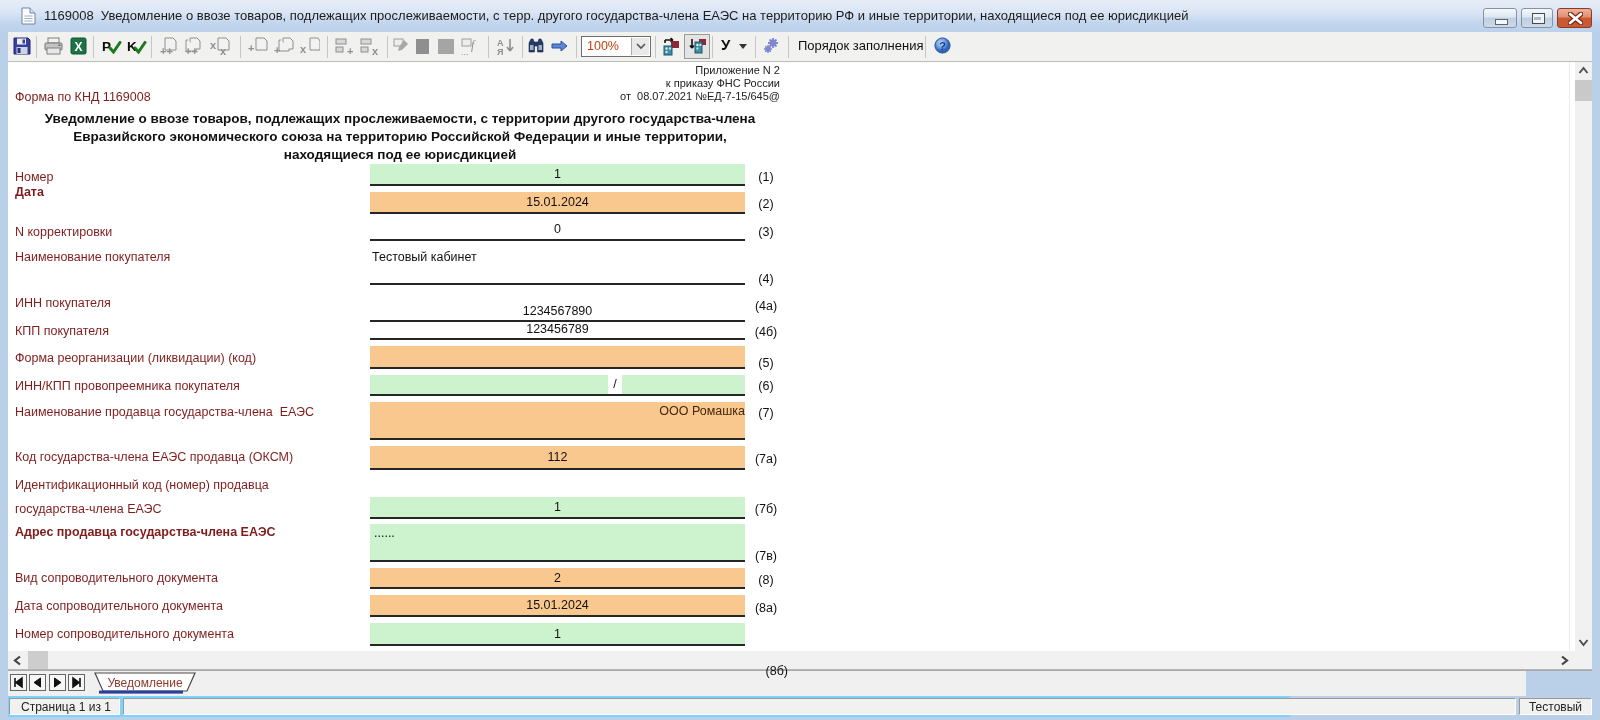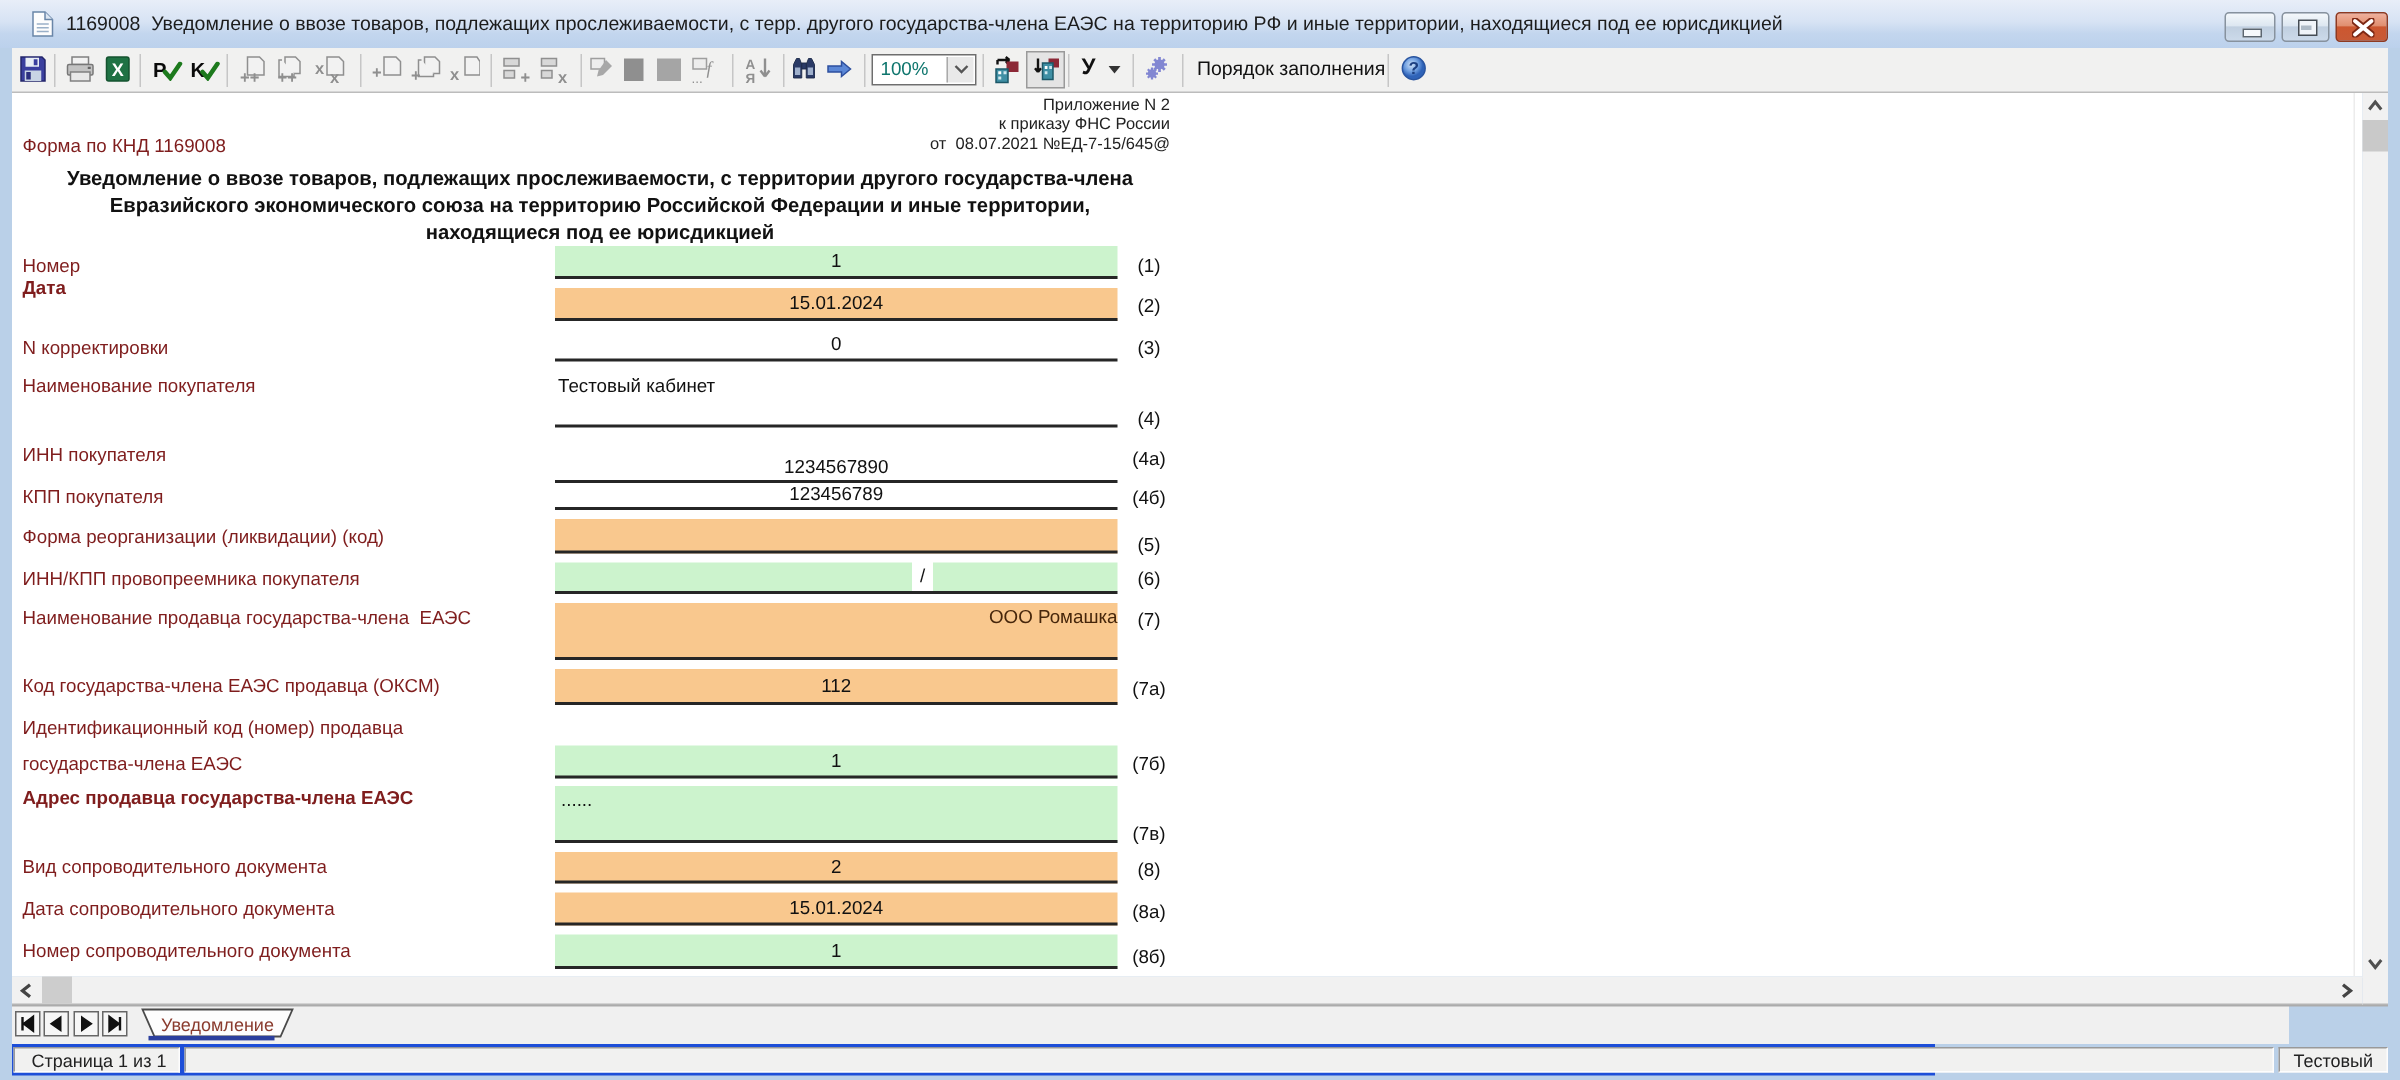--- a/index.html
+++ b/index.html
@@ -28,21 +28,21 @@
   .o{background:#f9c88e;}
   .num{position:absolute;left:744px;width:44px;text-align:center;font-size:12.5px;color:#111;}
   
   #vscroll{left:1575px;top:62px;width:17px;height:590px;background:#f1f1f1;}
   #hscroll{left:8px;top:651px;width:1567px;height:19px;background:#f1f1f1;border-bottom:1px solid #b5b5b5;box-sizing:border-box;}
   #corner{left:1575px;top:651px;width:17px;height:19px;background:#f1f1f1;border-bottom:1px solid #b5b5b5;box-sizing:border-box;}
   
   #tabbar{left:8px;top:670px;width:1518px;height:26px;background:#f0f0f0;}
   .navbtn{position:absolute;top:4px;width:17px;height:17px;background:#f6f6f6;border:1px solid #666;box-sizing:border-box;}
   
-  #statusbar{left:8px;top:696px;width:1282px;height:21px;background:#1d4ed8;}
+  #statusbar{left:8px;top:696px;width:1282px;height:21px;background:#7dd3fc;}
   .spanel{position:absolute;top:2px;height:17px;box-sizing:border-box;background:#f1f1f0;
     border:1px solid;border-color:#999 #fdfdfd #fdfdfd #999;font-size:12px;color:#222;}
 </style></head>
 <body>
 
 <div class="abs" id="titlebar"></div>
 <div class="abs" id="titletext">1169008&nbsp; Уведомление о ввозе товаров, подлежащих прослеживаемости, с терр. другого государства-члена ЕАЭС на территорию РФ и иные территории, находящиеся под ее юрисдикцией</div>
 <svg class="abs" id="docicon" style="left:21px;top:7px;" width="15" height="18" viewBox="0 0 15 18">
   <path d="M1 1 h8 l5 5 v11 h-13 z" fill="#fdfdfd" stroke="#6a86a8"></path>
   <path d="M9 1 v5 h5" fill="#dce6f2" stroke="#6a86a8"></path>
@@ -178,21 +178,21 @@
     </g>
     <rect x="3" y="8" width="3.5" height="5" fill="#9fb0cc"></rect>
     <rect x="11.5" y="8" width="3.5" height="5" fill="#9fb0cc"></rect>
   </svg>
 
   <svg class="ticon" style="left:543px;top:8px;" width="17" height="13" viewBox="0 0 17 13">
     <path d="M1 4 h9 V1 l6 5 -6 5 V8 H1 z" fill="#5b87d6" stroke="#2d4f9e" stroke-width="1"></path>
   </svg>
 
   <div class="ticon" style="left:573px;top:4px;width:70px;height:21px;background:#fff;border:1px solid #6e6e6e;box-sizing:border-box;">
-    <div style="position:absolute;left:5px;top:2px;font-size:12.5px;color:#0f766e;text-align:center;">100%</div>
+    <div style="position:absolute;left:5px;top:2px;font-size:12.5px;color:#c2410c;text-align:center;">100%</div>
     <div style="position:absolute;right:1px;top:1px;width:17px;height:17px;background:#e9e9e9;border-left:1px solid #aaa;"></div>
     <svg style="position:absolute;right:4px;top:6px;" width="10" height="7" viewBox="0 0 10 7">
         <path d="M1 1 l4 4 4-4" stroke="#555" stroke-width="1.6" fill="none"></path>
       </svg>
   </div>
 
   <svg class="ticon" style="left:655px;" width="17" height="19" viewBox="0 0 17 19">
     <path d="M2 3 h8 m0 0 l-2.5 -2 m2.5 2 l-2.5 2" stroke="#111" stroke-width="1.6" fill="none"></path>
     <path d="M2 3 v3" stroke="#111" stroke-width="1.6"></path>
     <rect x="8" y="4" width="8" height="7" fill="#8c2836"></rect>
@@ -353,13 +353,13 @@
 <div class="abs lb" style="top:571px;">Вид сопроводительного документа</div>
 <div class="abs fld o" style="top:568px;height:21px;line-height:20px;">2</div>
 <div class="abs num" style="top:573px;">(8)</div>
 
 <div class="abs lb" style="top:599px;">Дата сопроводительного документа</div>
 <div class="abs fld o" style="top:595px;height:22px;line-height:21px;">15.01.2024</div>
 <div class="abs num" style="top:601px;">(8а)</div>
 
 <div class="abs lb" style="top:627px;">Номер сопроводительного документа</div>
 <div class="abs fld g" style="top:623px;height:23px;line-height:22px;">1</div>
-<div class="abs num" style="top:631px;">(8б)</div>
+<div class="abs num" style="top:664px;text-align:right;">(8б)</div>
 
 </body></html>

